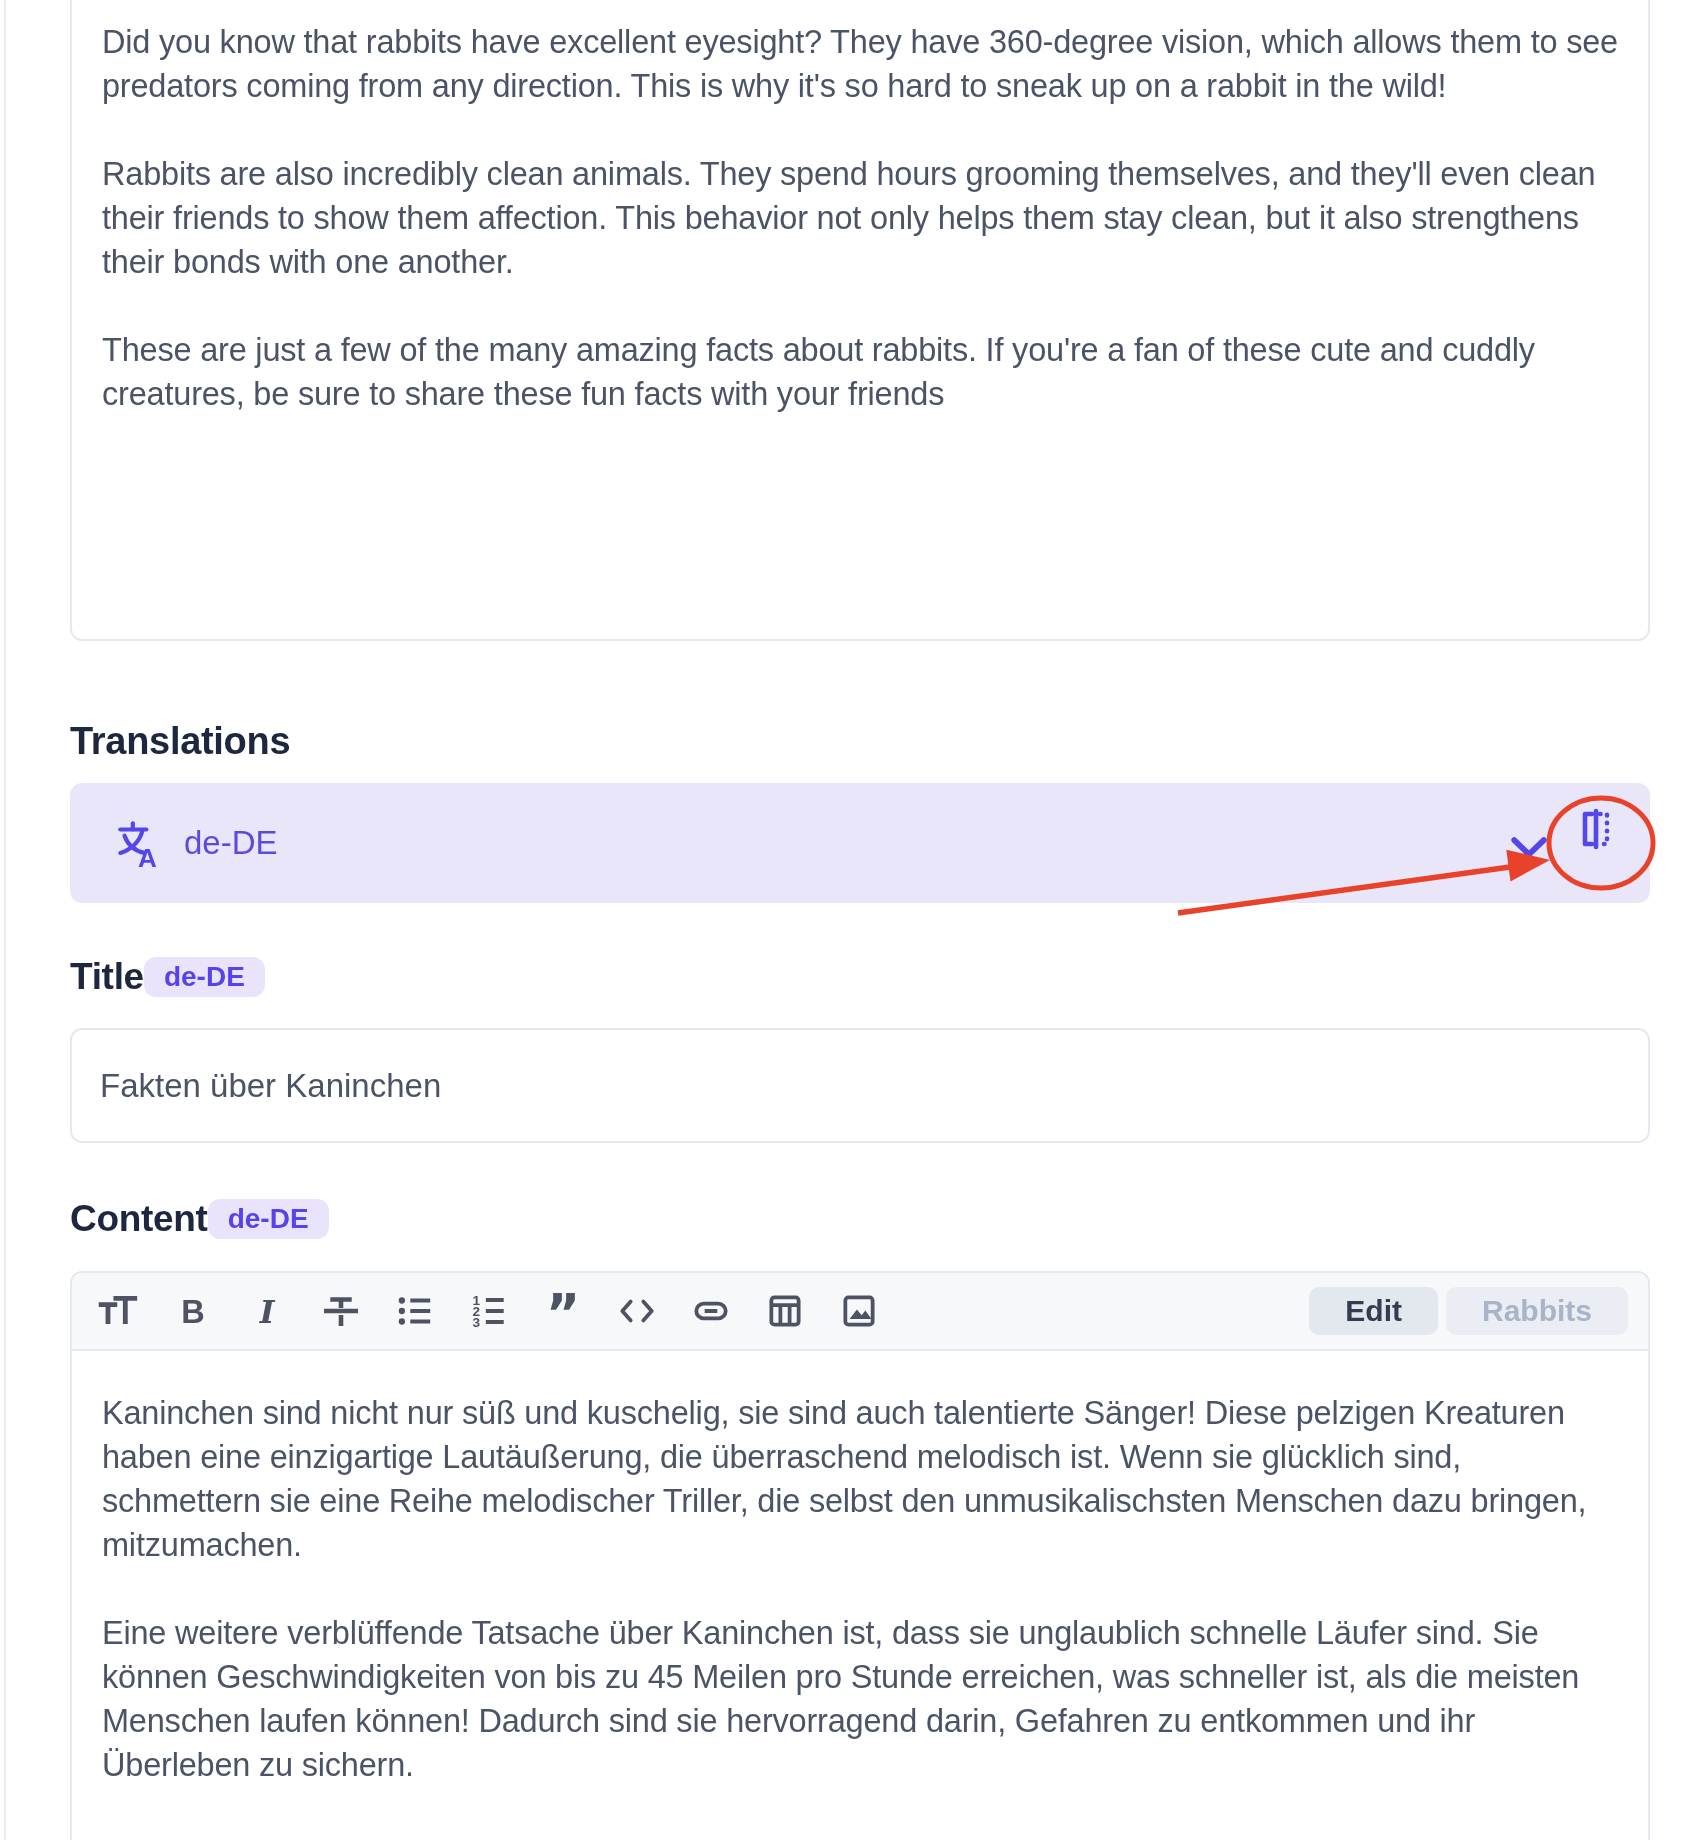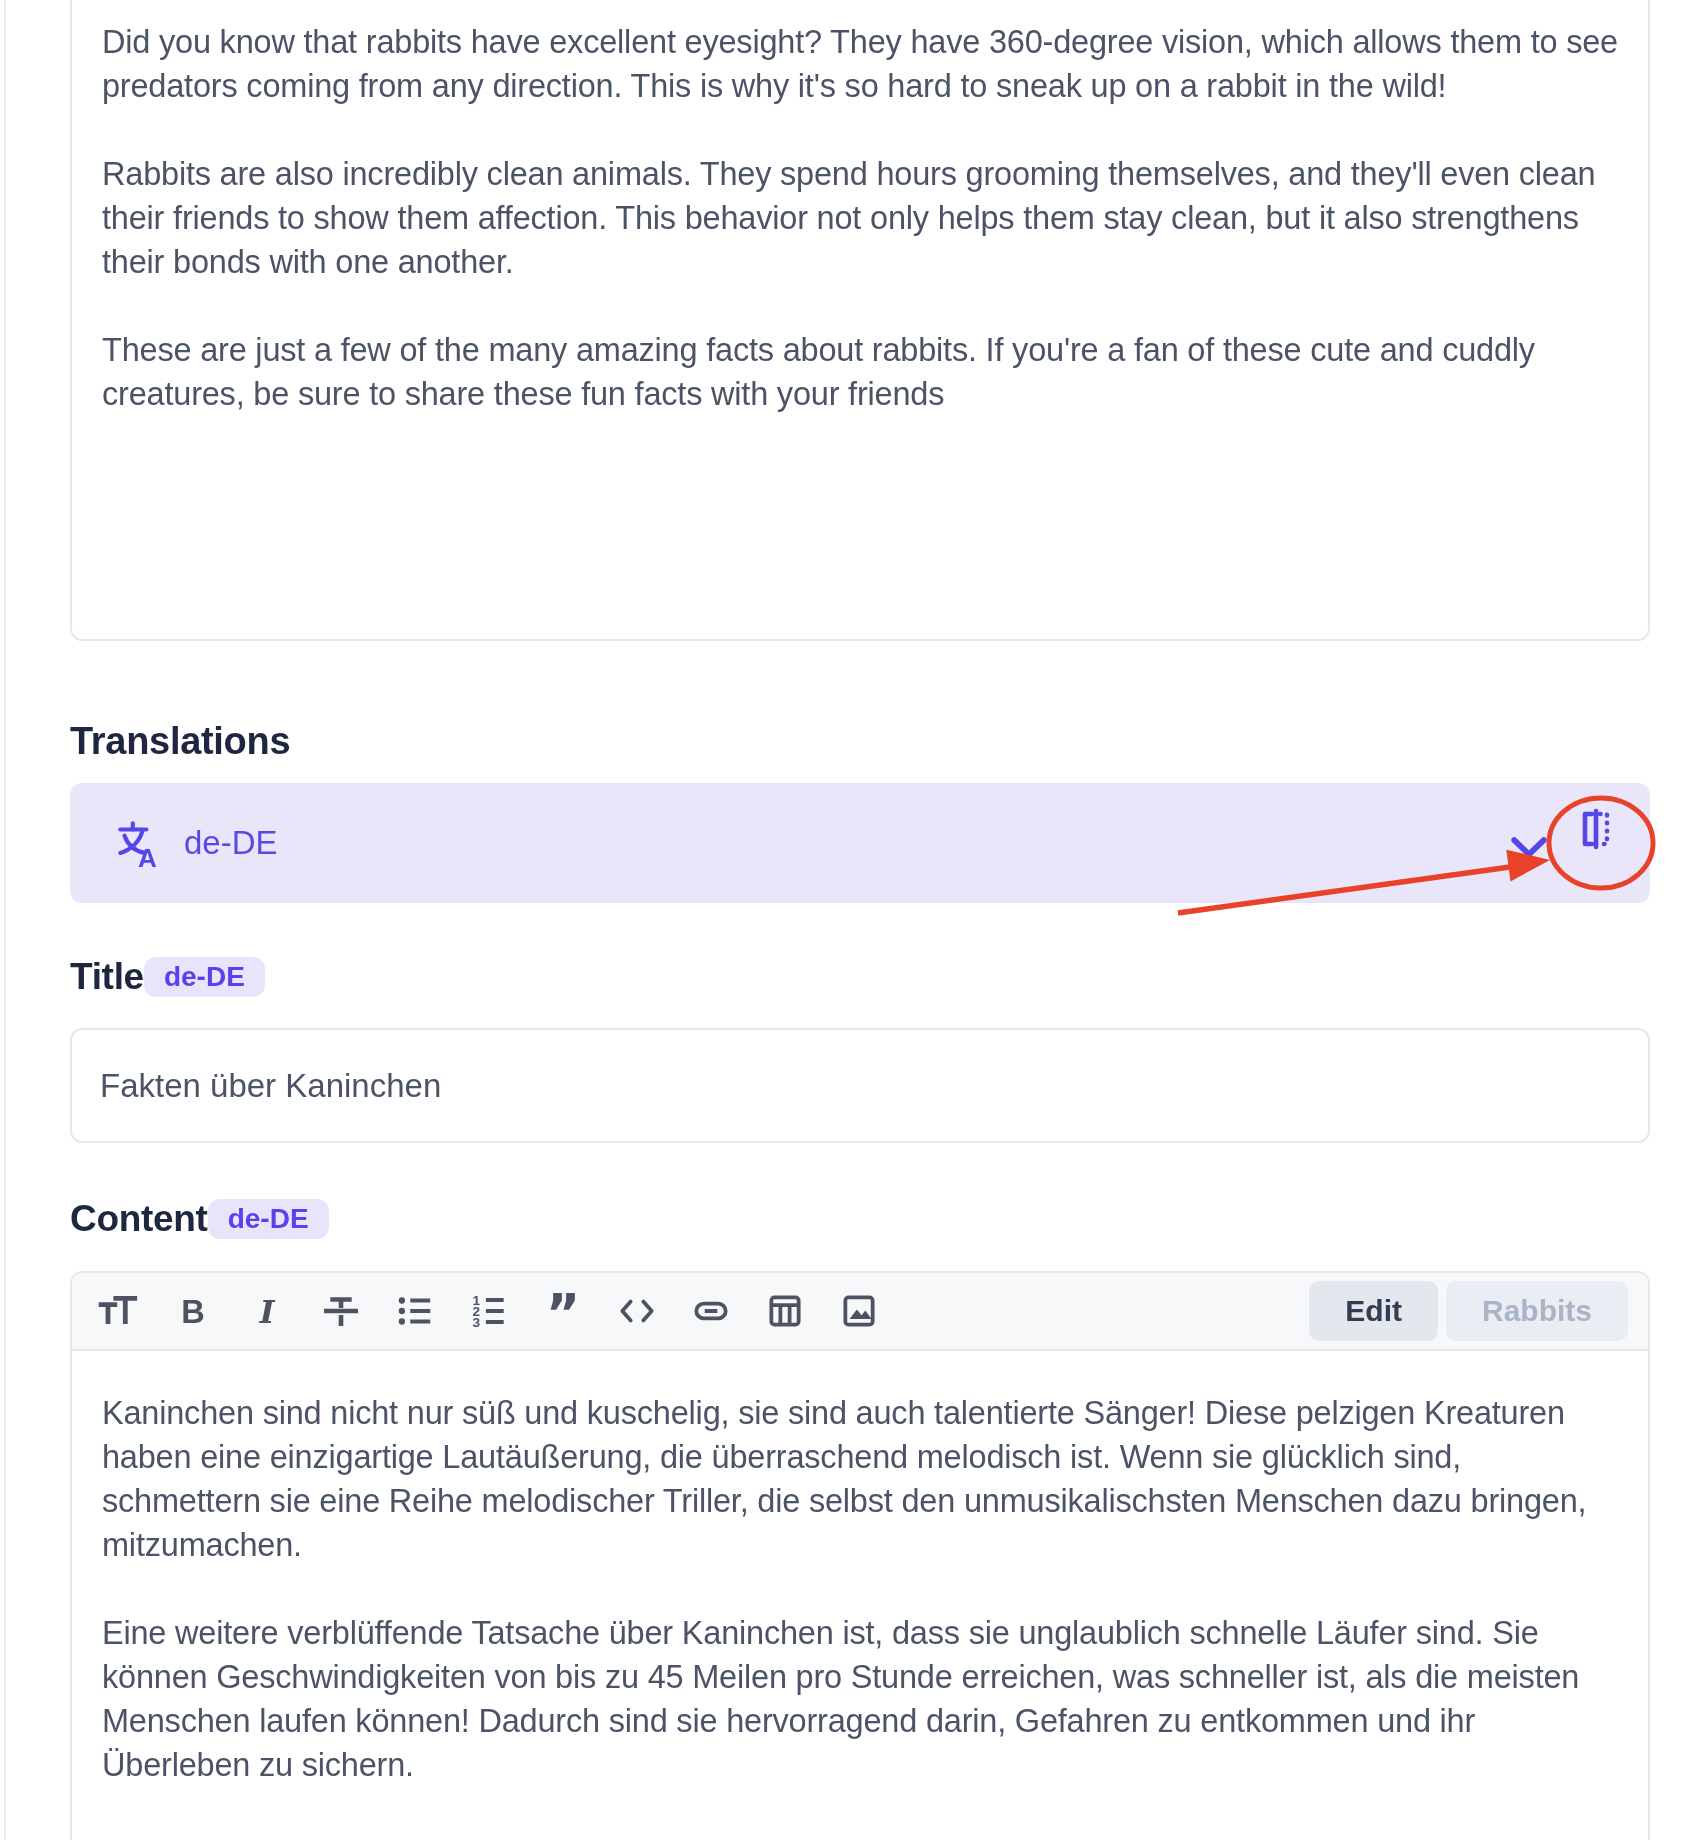--- a/index.html
+++ b/index.html
@@ -39,21 +39,21 @@
 
   
   .editor{position:absolute;left:70px;top:1271px;width:1580px;height:620px;box-sizing:border-box;
        background:#fff;border:2px solid #e3e9f0;border-radius:12px;overflow:hidden;}
   .toolbar{height:76px;background:#f6f8fa;border-bottom:2px solid #e3e9f0;display:flex;align-items:center;
        padding:0 20px 0 24px;gap:28px;}
   .tb-btn{width:46px;height:46px;flex:0 0 46px;background:transparent;border:none;padding:2px;cursor:pointer;
        color:#4d5363;display:flex;align-items:center;justify-content:center;}
   .tb-btn svg{width:42px;height:42px;overflow:visible;}
   .tb-actions{margin-left:auto;display:flex;gap:8px;align-items:center;}
-  .btn{height:60px;border:none;border-radius:10px;padding:0 36px;font-family:"Liberation Sans","DejaVu Sans",sans-serif;
+  .btn{height:48px;border:none;border-radius:10px;padding:0 36px;font-family:"Liberation Sans","DejaVu Sans",sans-serif;
        font-size:30px;font-weight:600;cursor:pointer;}
   .btn-edit{background:#e3e7ee;color:#333c50;}
   .btn-preview{background:#eaeef4;color:#a9b4c6;}
   .editor-body{padding:40px 30px;}
 </style>
 </head>
 <body>
 
 <div class="page">
   <div class="left-rule"></div>

